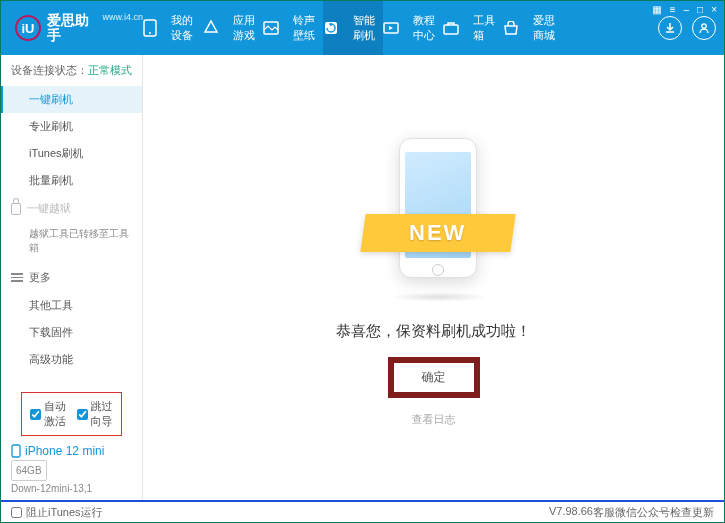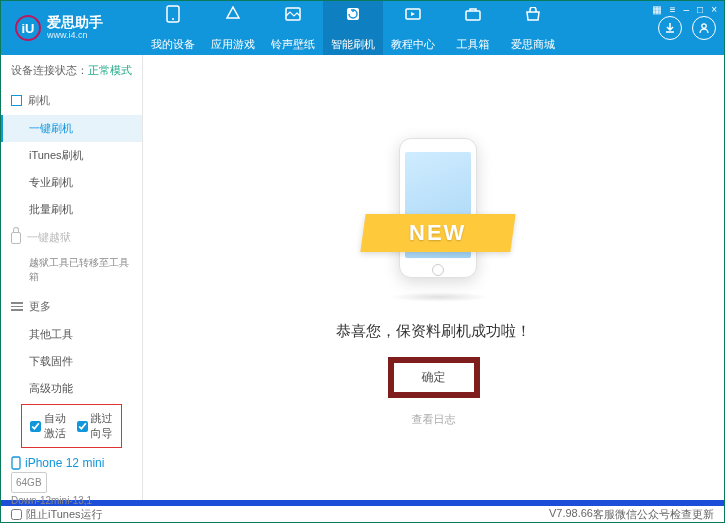--- a/index.html
+++ b/index.html
@@ -1,24 +1,24 @@
 <!DOCTYPE html>
 <html><head>
 <meta charset="utf-8">
 <style>
 * { margin: 0; padding: 0; box-sizing: border-box; font-family: "Microsoft YaHei", Arial, sans-serif; }
 body { background: #fff; width: 725px; height: 523px; border: 1px solid #0a7a5a; overflow: hidden; }
 .header { background: #1296db; color: #fff; height: 54px; display: flex; align-items: center; padding: 0 8px 0 14px; }
 .logo-area { display: flex; align-items: center; gap: 6px; width: 128px; }
 .logo-circle { width: 26px; height: 26px; border: 2px solid #be185d; border-radius: 50%; display: flex; align-items: center; justify-content: center; font-weight: bold; font-size: 13px; }
-.logo-text { display: flex; flex-direction: column; line-height: 1.1; }
+.logo-text { display: flex; flex-direction: row; line-height: 1.1; }
 .logo-title { font-size: 14px; font-weight: bold; }
 .logo-url { font-size: 9px; opacity: 0.85; }
 .nav-tabs { display: flex; flex: 1; height: 100%; }
-.nav-tab { width: 60px; display: flex; flex-direction: column; align-items: center; justify-content: center; gap: 14px; font-size: 11px; cursor: pointer; }
+.nav-tab { width: 60px; display: flex; flex-direction: row; align-items: center; justify-content: center; gap: 14px; font-size: 11px; cursor: pointer; }
 .nav-tab.active { background: #0e7fc0; }
 .nav-icon { width: 18px; height: 18px; display: flex; align-items: center; justify-content: center; }
 .header-right { display: flex; align-items: center; gap: 10px; }
 .title-controls { position: absolute; top: 4px; right: 8px; display: flex; gap: 8px; font-size: 10px; color: #fff; }
 .title-controls span { cursor: pointer; }
 .circle-btn { width: 24px; height: 24px; border: 1.5px solid #fff; border-radius: 50%; display: flex; align-items: center; justify-content: center; cursor: pointer; }
 .body-area { display: flex; height: calc(100% - 54px - 22px); }
 .sidebar { width: 142px; border-right: 1px solid #e5e5e5; display: flex; flex-direction: column; font-size: 11px; color: #555; }
 .conn-status { padding: 8px 10px; font-size: 11px; color: #666; }
 .conn-val { color: #2a8; }
@@ -42,21 +42,21 @@
 .phone-shadow { position: absolute; left: 20px; bottom: 6px; width: 100px; height: 10px; background: radial-gradient(ellipse, rgba(0,0,0,0.12), transparent 70%); border-radius: 50%; }
 .new-banner { position: absolute; left: -6px; top: 86px; width: 150px; height: 38px; background: #ffc93c; transform: skewX(-8deg); display: flex; align-items: center; justify-content: center; box-shadow: 0 2px 6px rgba(0,0,0,0.15); }
 .new-text { font-size: 22px; font-weight: 900; color: #fff; letter-spacing: 2px; transform: skewX(8deg); text-shadow: 0 1px 2px rgba(0,0,0,0.2); }
 .burst { position: absolute; width: 10px; height: 10px; }
 .burst::before, .burst::after { content: ""; position: absolute; background: #fff; }
 .burst::before { left: 4px; top: 0; width: 2px; height: 10px; }
 .burst::after { left: 0; top: 4px; width: 10px; height: 2px; }
 .success-msg { font-size: 15px; color: #333; margin-bottom: 16px; }
 .ok-btn { padding: 6px 28px; border: 6px solid #7f1d1d; background: #fff; font-size: 12px; color: #555; cursor: pointer; margin-bottom: 14px; }
 .log-link { font-size: 11px; color: #aaa; cursor: pointer; }
-.statusbar { height: 22px; border-top: 6px solid #1d4ed8; display: flex; align-items: center; padding: 0 10px; font-size: 11px; color: #666; }
+.statusbar { height: 22px; border-top: 2px solid #1d4ed8; display: flex; align-items: center; padding: 0 10px; font-size: 11px; color: #666; }
 .statusbar .left { display: flex; align-items: center; gap: 4px; flex: 1; }
 .statusbar .right { display: flex; }
 .statusbar .right span { cursor: pointer; }
 .sq-icon { width: 11px; height: 11px; border: 1.5px solid #1296db; display: inline-block; }
 .lock-icon { width: 10px; height: 12px; border: 1.5px solid #bbb; border-radius: 2px; display: inline-block; position: relative; }
 .lock-icon::before { content: ""; position: absolute; top: -6px; left: 1px; width: 4px; height: 5px; border: 1.5px solid #bbb; border-bottom: none; border-radius: 3px 3px 0 0; }
 .more-icon { width: 12px; display: inline-flex; flex-direction: column; gap: 2px; }
 .more-icon span { height: 1.5px; background: #888; }
 svg { display: block; }
 </style>
@@ -158,27 +158,23 @@
       </div>
   </div>
 </div>
 
 <div class="body-area">
   <div class="sidebar">
     <div class="conn-status">
       <span>设备连接状态：</span><span class="conn-val">正常模式</span>
     </div>
 
-    <div class="side-section header-item">
-      <span class="sq-icon"></span>
-      <span>刷机</span>
-    </div>
     <div class="side-item active">一键刷机</div>
+    <div class="side-item">专业刷机</div>
     <div class="side-item">iTunes刷机</div>
-    <div class="side-item">专业刷机</div>
     <div class="side-item">批量刷机</div>
 
     <div class="side-section header-item" style="color:#bbb;">
       <span class="lock-icon"></span>
       <span>一键越狱</span>
     </div>
     <div class="side-note">越狱工具已转移至工具箱</div>
 
     <div class="side-section header-item">
       <span class="more-icon">

